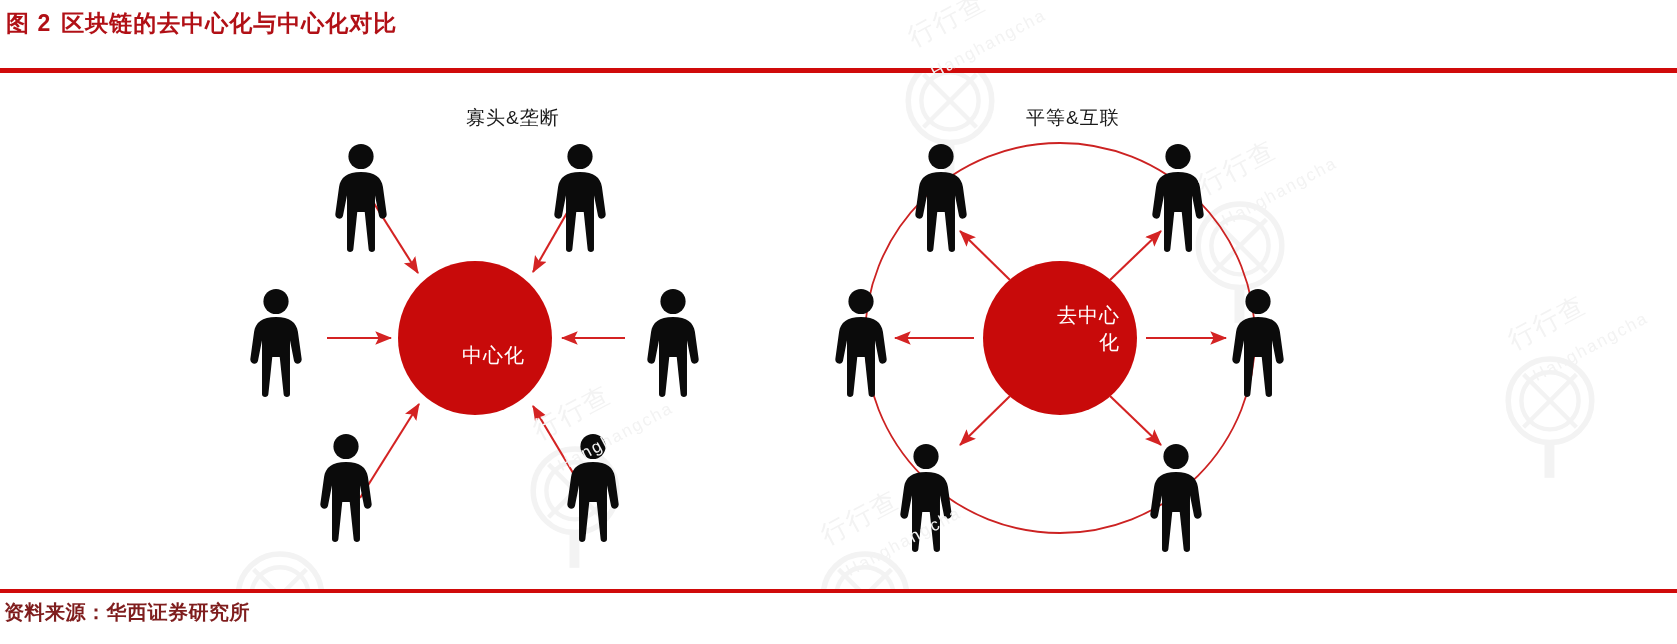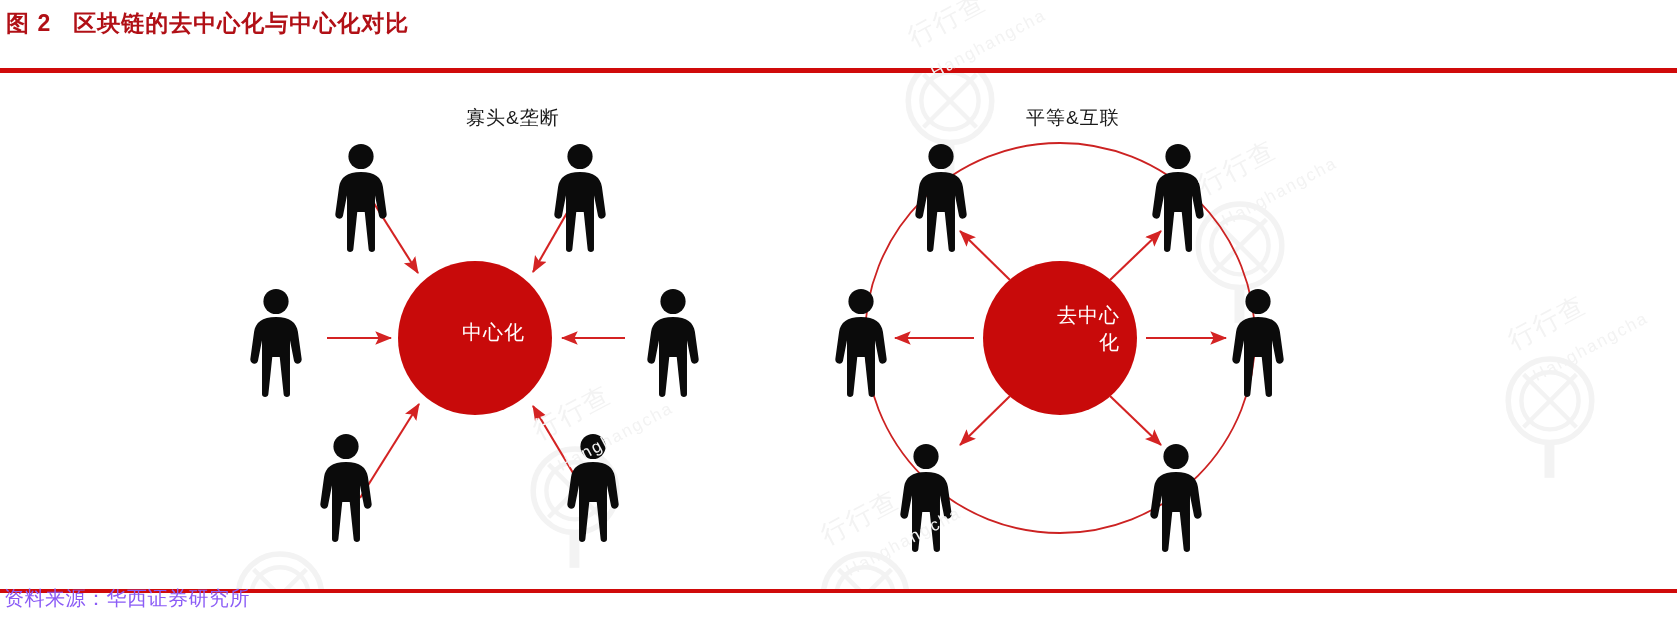--- a/index.html
+++ b/index.html
@@ -29,21 +29,21 @@
     left: 6px;
     top: 10px;
     font-size: 23px;
     font-weight: bold;
     color: #B11016;
     letter-spacing: 1px;
     white-space: nowrap;
     line-height: 1.2;
   }
   .fig-title .num {
-    margin-right: 22px;
+    margin-right: 10px;
   }
 
   
   .rule-top {
     position: absolute;
     left: 0px;
     top: 68px;
     width: 1677px;
     height: 5px;
     background: #D00A0A;
@@ -54,25 +54,26 @@
     top: 589px;
     width: 1677px;
     height: 4px;
     background: #D00A0A;
   }
 
   
   .source {
     position: absolute;
     left: 4px;
-    top: 585px;
+    top: 599px;
     font-size: 20px;
-    color: #8b5cf6;
+    color: #7f1d1d;
     white-space: nowrap;
     letter-spacing: 0.5px;
+    font-weight: bold;
   }
 
   
   .canvas {
     position: absolute;
     left: 0;
     top: 73px;
     width: 1677px;
     height: 516px;
     overflow: hidden;
@@ -98,21 +99,21 @@
     position: absolute;
     color: #ffffff;
     font-size: 20px;
     line-height: 1.35;
     text-align: right;
     letter-spacing: 1px;
     white-space: pre-line;
     pointer-events: none;
   }
   .hub-label-left {
-    left: 400px; top: 319px; width: 125px;
+    left: 400px; top: 342px; width: 125px;
   }
   .hub-label-right {
     left: 1010px; top: 302px; width: 110px;
   }
 
   
   .wm {
     position: absolute;
     color: #f2f2f2;
     fill: #f4f4f4;

